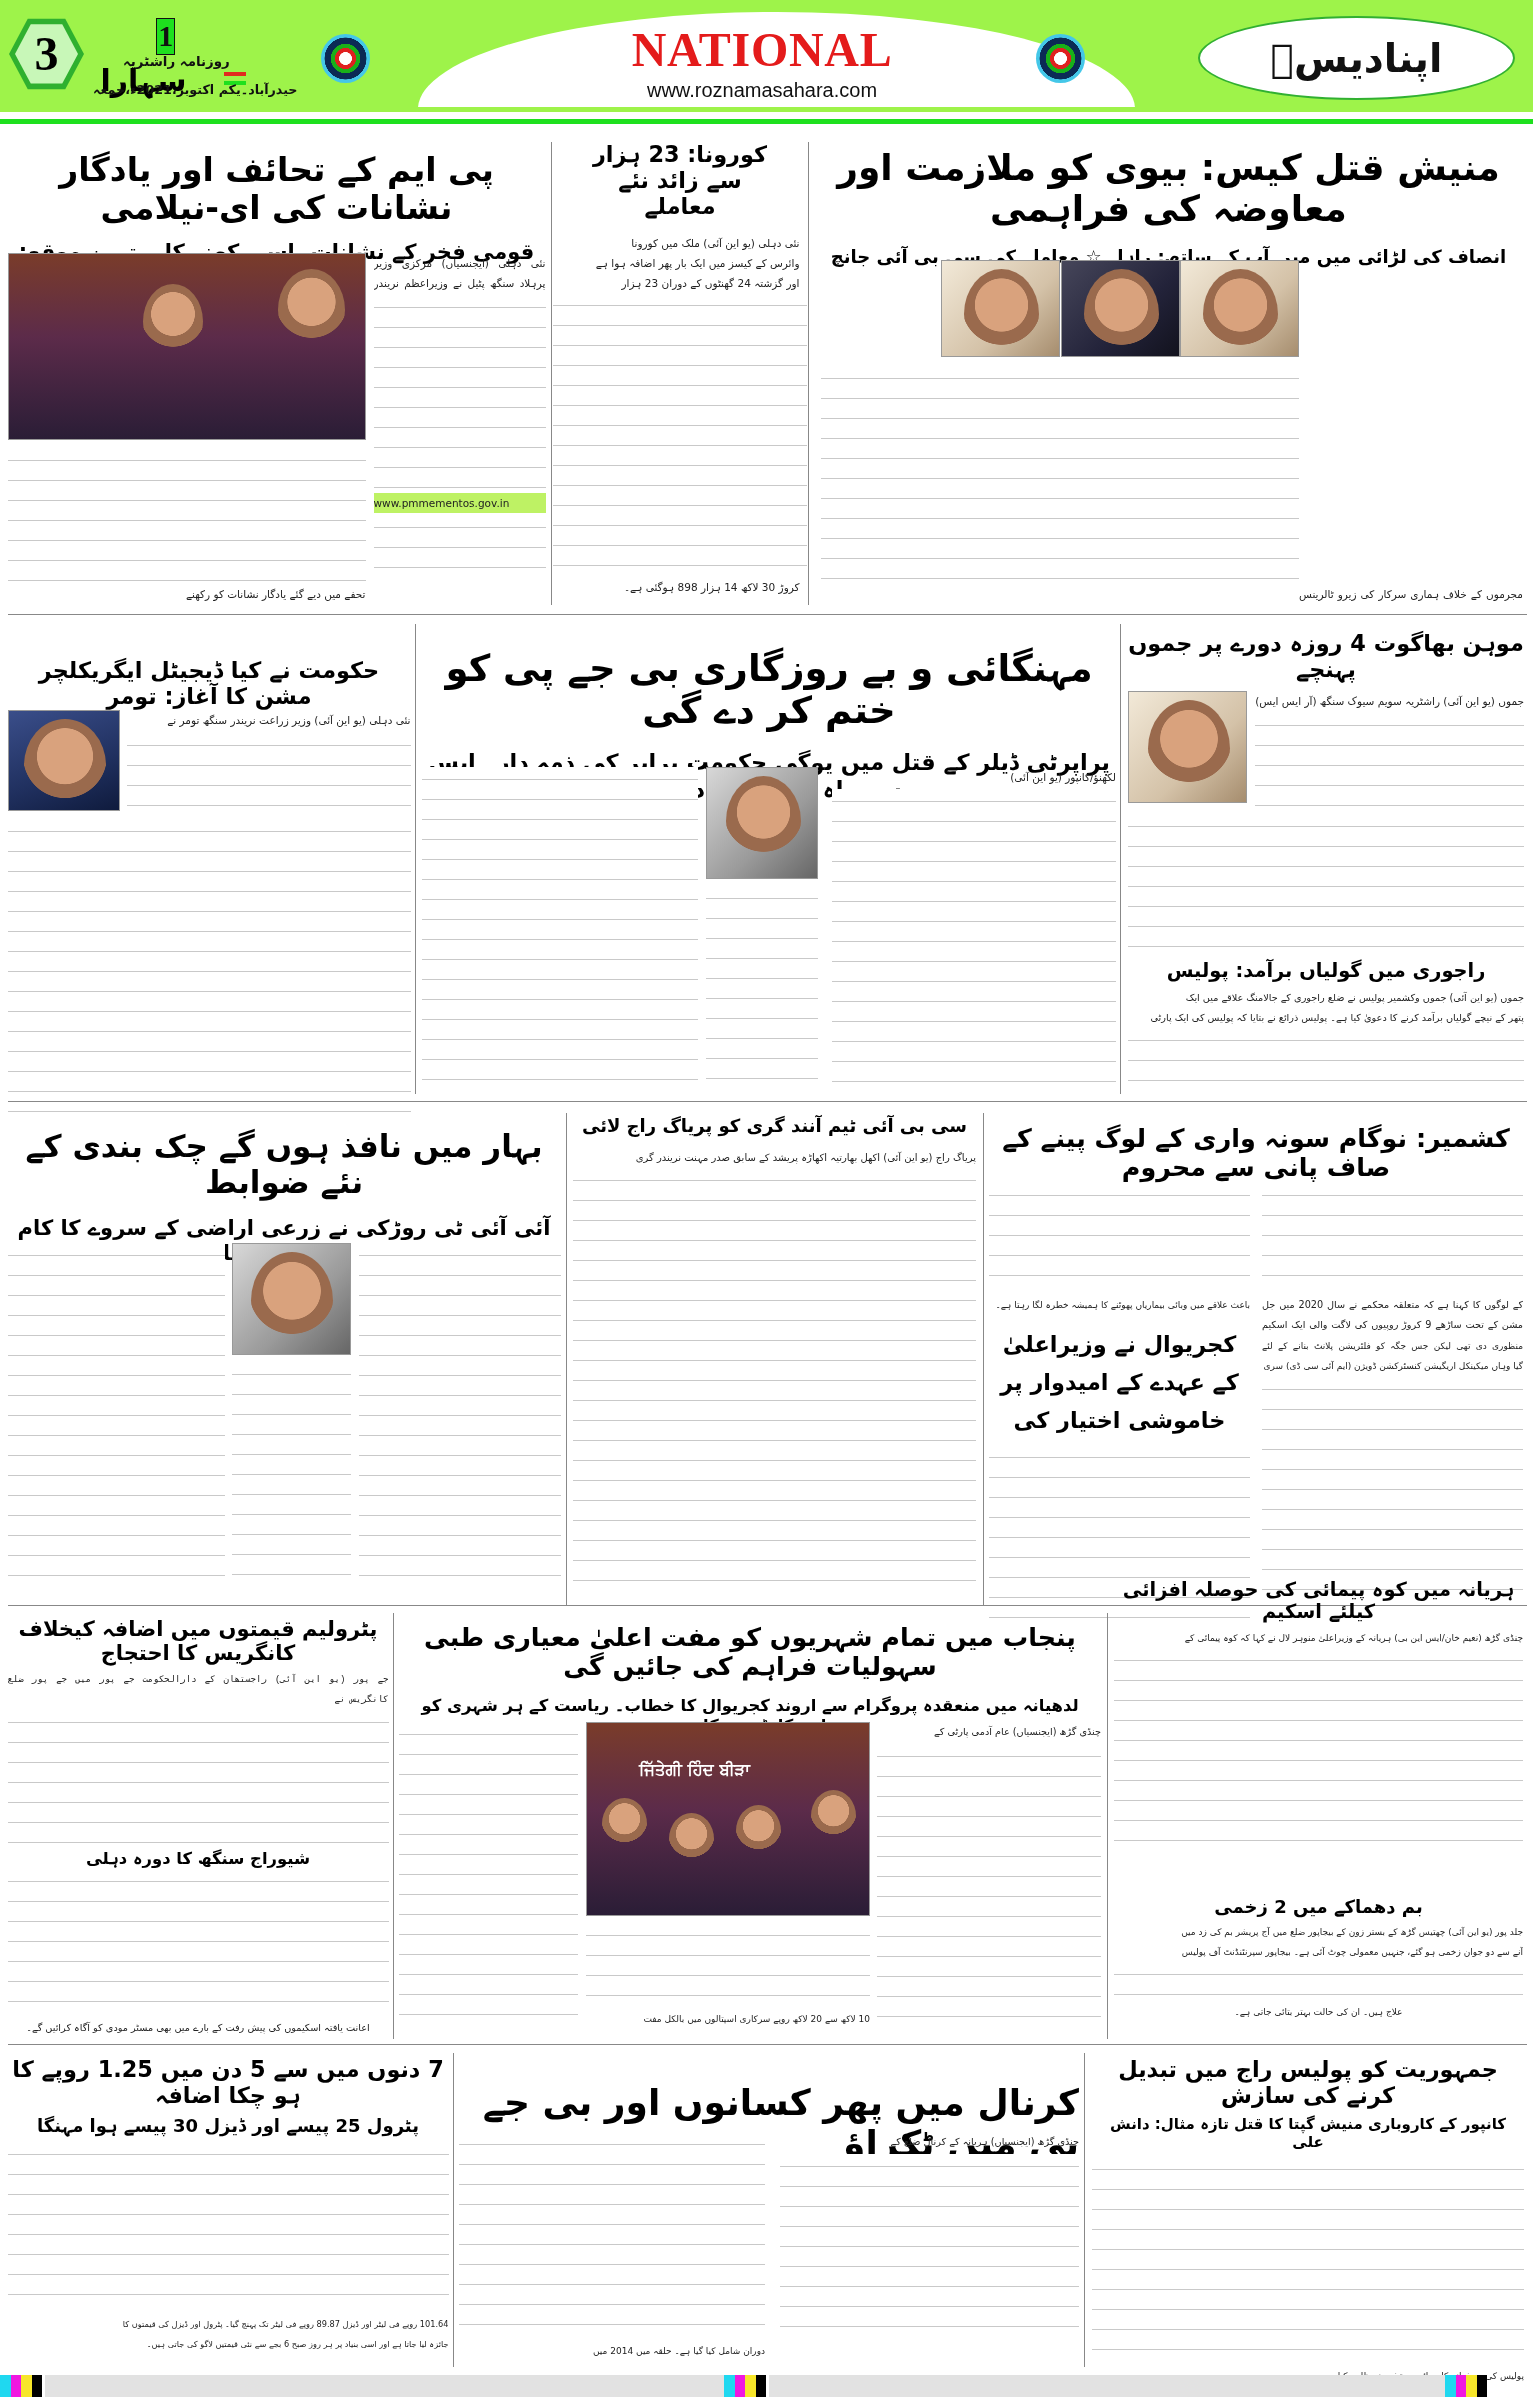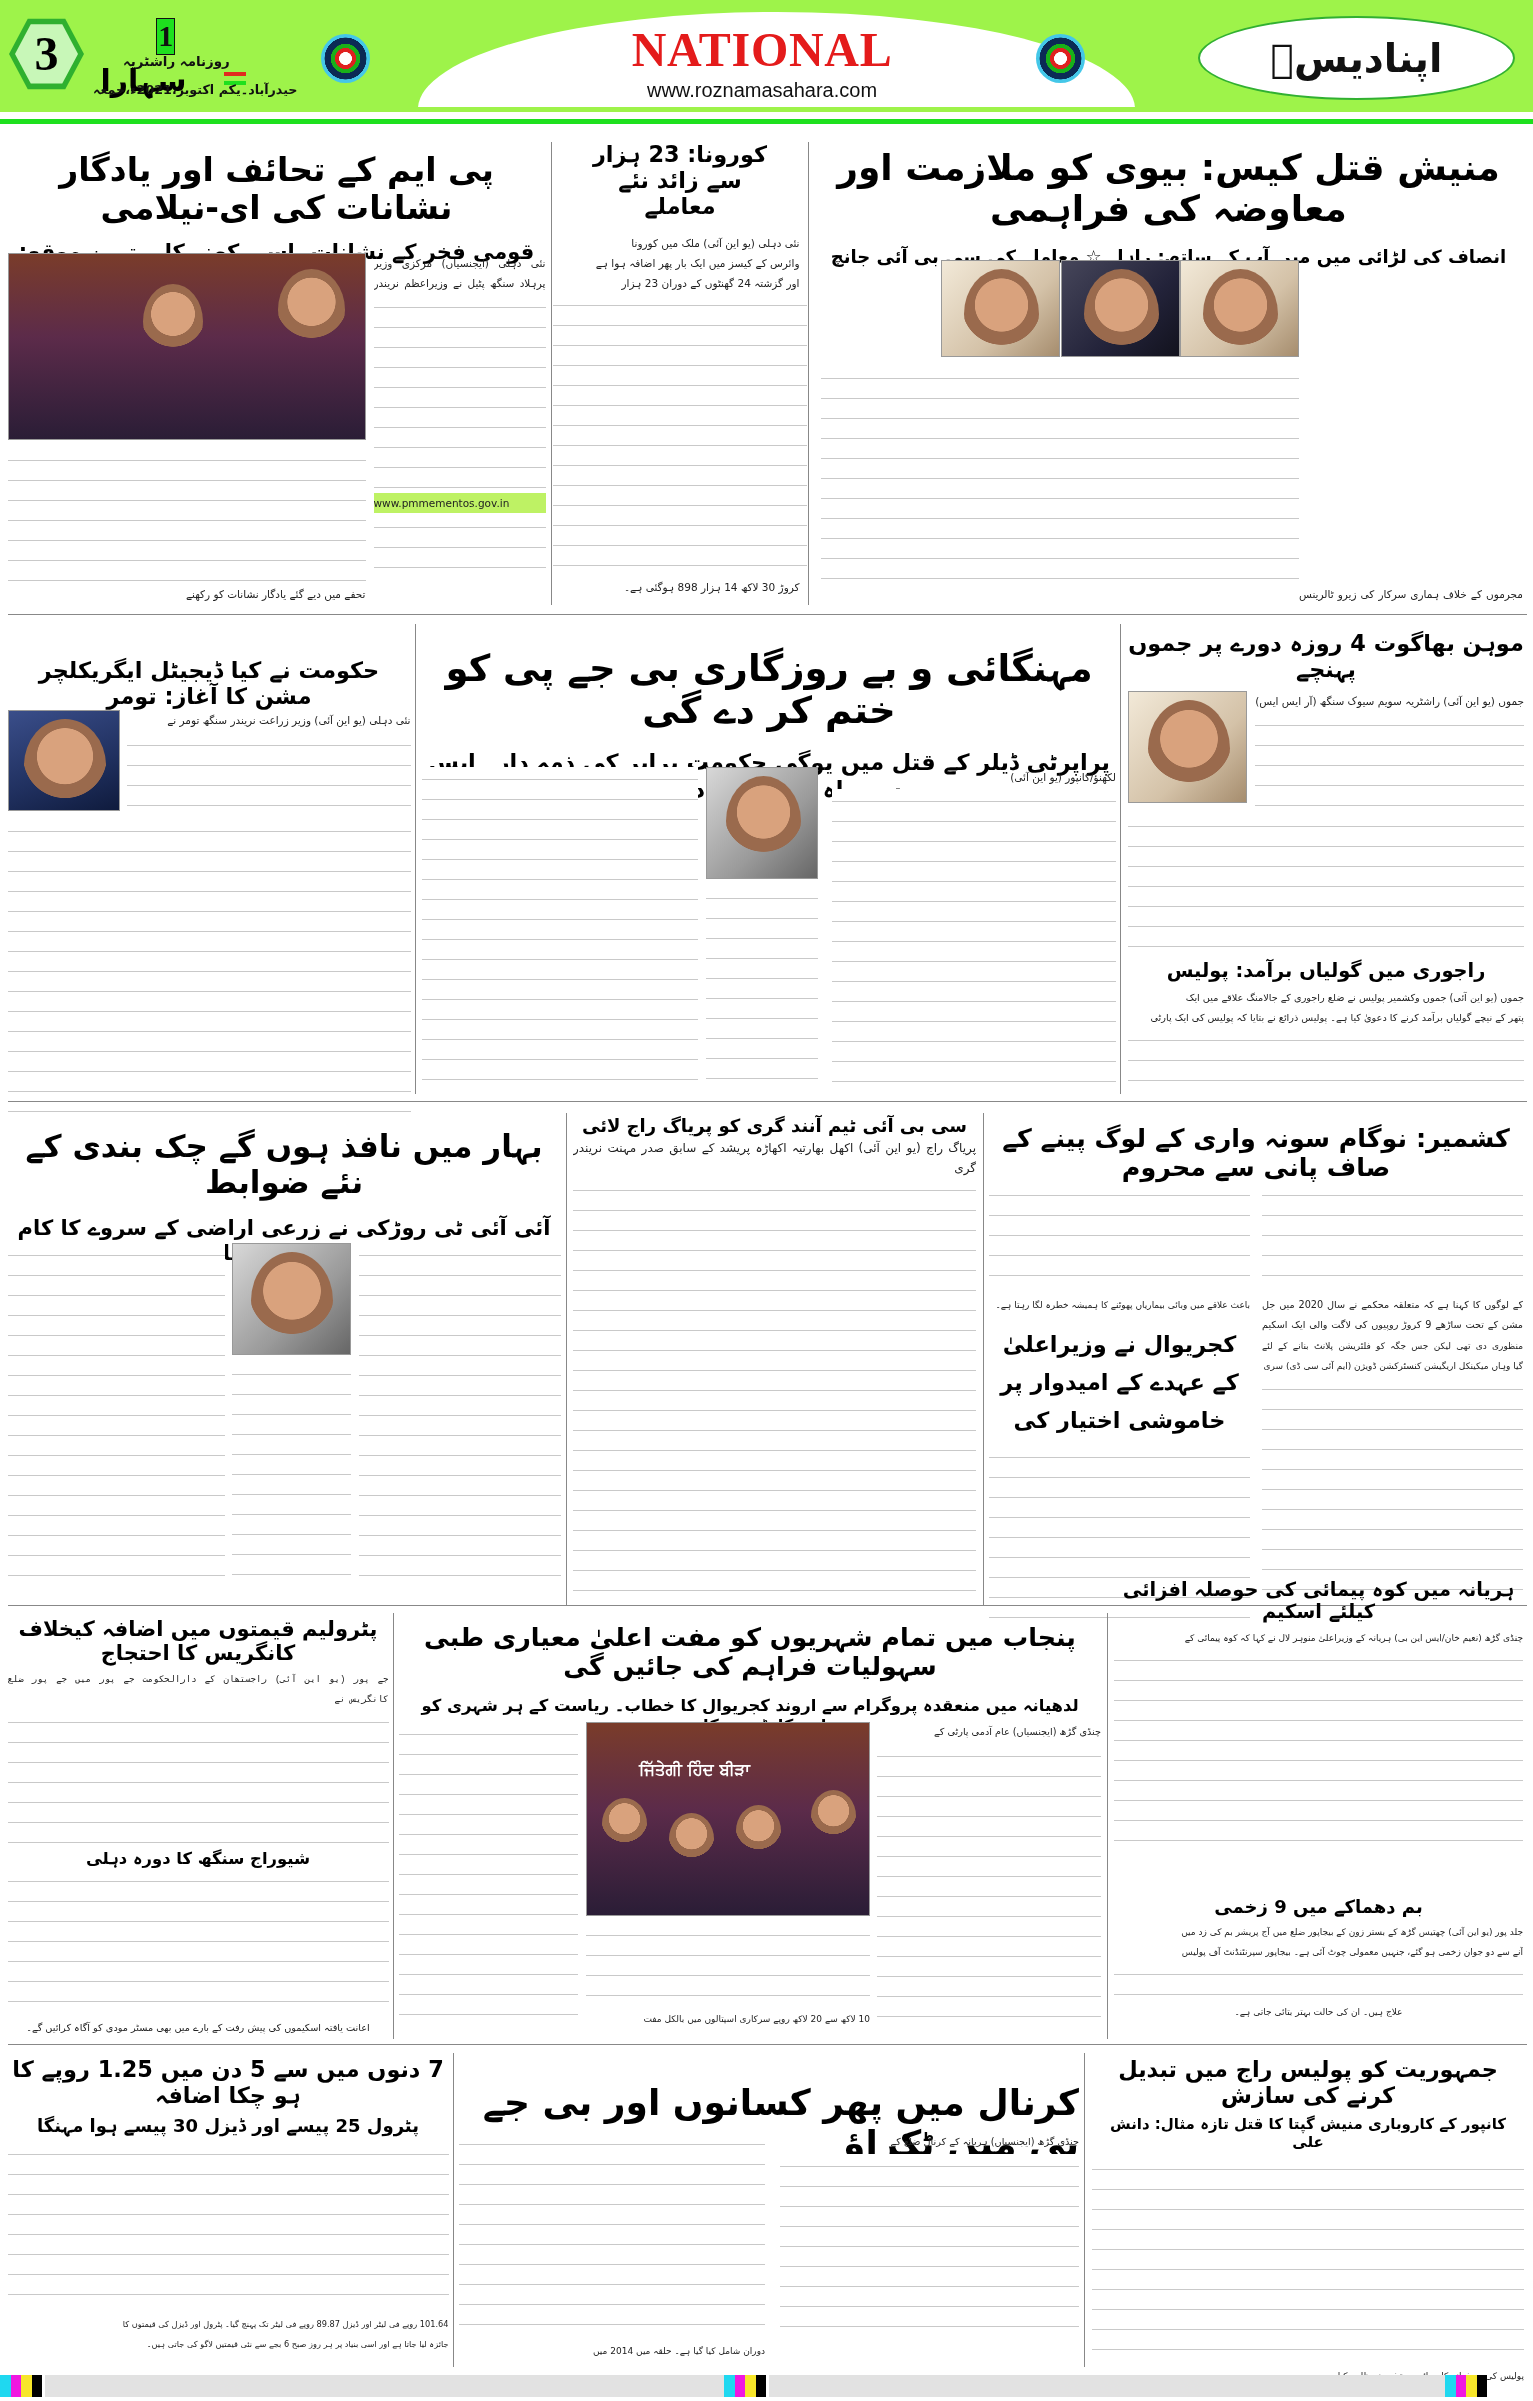--- a/index.html
+++ b/index.html
@@ -171,21 +171,21 @@
     <div class="face" style="left:18.7px; top:7.5px; width:82px; height:97px;"></div>
   </div>
   <div class="col body" style="right:0; top:127px; width:202px; height:351px; background:repeating-linear-gradient(#fff 0 12px, #c9c9c9 12px 13.4px, #fff 13.4px 20px);"></div>
   <div class="col body" style="left:0; top:127px; width:217px; height:351px; background:repeating-linear-gradient(#fff 0 12px, #c9c9c9 12px 13.4px, #fff 13.4px 20px);"></div>
   <div class="col body" style="left:224px; top:246px; width:119px; height:231px; background:repeating-linear-gradient(#fff 0 12px, #c9c9c9 12px 13.4px, #fff 13.4px 20px);"></div>
 </section>
 <div class="rule-v" style="left:566px; top:1113px; height:493px;"></div>
 
 <section class="block" style="left:573px; top:1116px; width:403px; height:485px;">
   <h2 class="hl" style="font-size:18px;">سی بی آئی ٹیم آنند گری کو پریاگ راج لائی</h2>
-  <div class="body" style="margin-top:1px; font-size:12px;">پریاگ راج (یو این آئی) اکھل بھارتیہ اکھاڑہ پریشد کے سابق صدر مہنت نریندر گری</div>
+  <div class="body" style="margin-top:11px; font-size:10px;">پریاگ راج (یو این آئی) اکھل بھارتیہ اکھاڑہ پریشد کے سابق صدر مہنت نریندر گری</div>
   <div class="body" style="height:418px; background:repeating-linear-gradient(#fff 0 12px, #c9c9c9 12px 13.4px, #fff 13.4px 20px);"></div>
 </section>
 <div class="rule-v" style="left:983px; top:1113px; height:493px;"></div>
 
 <section class="block" style="left:989px; top:1116px; width:534px; height:485px;">
   <h1 class="hl" style="font-size:25.4px; margin-top:7.5px;">کشمیر: نوگام سونہ واری کے لوگ پینے کے صاف پانی سے محروم</h1>
   <div class="col body" style="right:0; top:67px; width:261px; height:105px; background:repeating-linear-gradient(#fff 0 12px, #c9c9c9 12px 13.4px, #fff 13.4px 20px);"></div>
   <div class="col body" style="right:0; top:179px; width:261px; height:20px; font-size:9.7px;">کے لوگوں کا کہنا ہے کہ متعلقہ محکمے نے سال 2020 میں جل جیون</div>
   <div class="col body" style="right:0; top:199px; width:261px; height:20px; font-size:9.7px;">مشن کے تحت ساڑھے 9 کروڑ روپیوں کی لاگت والی ایک اسکیم کو</div>
   <div class="col body" style="right:0; top:220px; width:261px; height:20px; font-size:9px;">منظوری دی تھی لیکن جس جگہ کو فلٹریشن پلانٹ بنانے کے لئے منتخب کیا</div>
@@ -227,21 +227,21 @@
   <div class="col body" style="left:187px; top:392px; width:284px; height:20px; font-size:9px;">10 لاکھ سے 20 لاکھ روپے سرکاری اسپتالوں میں بالکل مفت</div>
 </section>
 <div class="rule-v" style="left:1107px; top:1613px; height:426px;"></div>
 
 <section class="block" style="left:1114px; top:1579px; width:409px; height:269px;">
   <h2 class="hl" style="font-size:19.4px;">ہریانہ میں کوہ پیمائی کی حوصلہ افزائی کیلئے اسکیم</h2>
   <div class="body" style="margin-top:4.5px; font-size:9px;">چنڈی گڑھ (نعیم خان/ایس این بی) ہریانہ کے وزیراعلیٰ منوہر لال نے کہا کہ کوہ پیمائی کے</div>
   <div class="body" style="height:202px; background:repeating-linear-gradient(#fff 0 12px, #c9c9c9 12px 13.4px, #fff 13.4px 20px);"></div>
 </section>
 <section class="block" style="left:1114px; top:1897px; width:409px; height:142px;">
-  <h3 class="hl" style="font-size:18px;">بم دھماکے میں 9 زخمی</h3>
+  <h3 class="hl" style="font-size:18px;">بم دھماکے میں 2 زخمی</h3>
   <div class="body" style="margin-top:4.5px; font-size:9px;">جلد پور (یو این آئی) چھتیس گڑھ کے بستر زون کے بیجاپور ضلع میں آج پریشر بم کی زد میں</div>
   <div class="body" style="font-size:9px;">آنے سے دو جوان زخمی ہو گئے، جنہیں معمولی چوٹ آئی ہے۔ بیجاپور سپرنٹنڈنٹ آف پولیس</div>
   <div class="body" style="height:40px; background:repeating-linear-gradient(#fff 0 12px, #c9c9c9 12px 13.4px, #fff 13.4px 20px);"></div>
   <div class="body" style="text-align:center; font-size:9px;">علاج ہیں۔ ان کی حالت بہتر بتائی جاتی ہے۔</div>
 </section>
 <div class="rule-h" style="left:7.5px; top:2044px; width:1519px; height:0.7px; background:#888;"></div>
 
 <section class="block" style="left:7.5px; top:2057px; width:441px; height:306px;">
   <h2 class="hl" style="font-size:22.4px;">7 دنوں میں سے 5 دن میں 1.25 روپے کا ہو چکا اضافہ</h2>
   <h3 class="sub" style="font-size:18px; margin-top:6px;">پٹرول 25 پیسے اور ڈیزل 30 پیسے ہوا مہنگا</h3>

